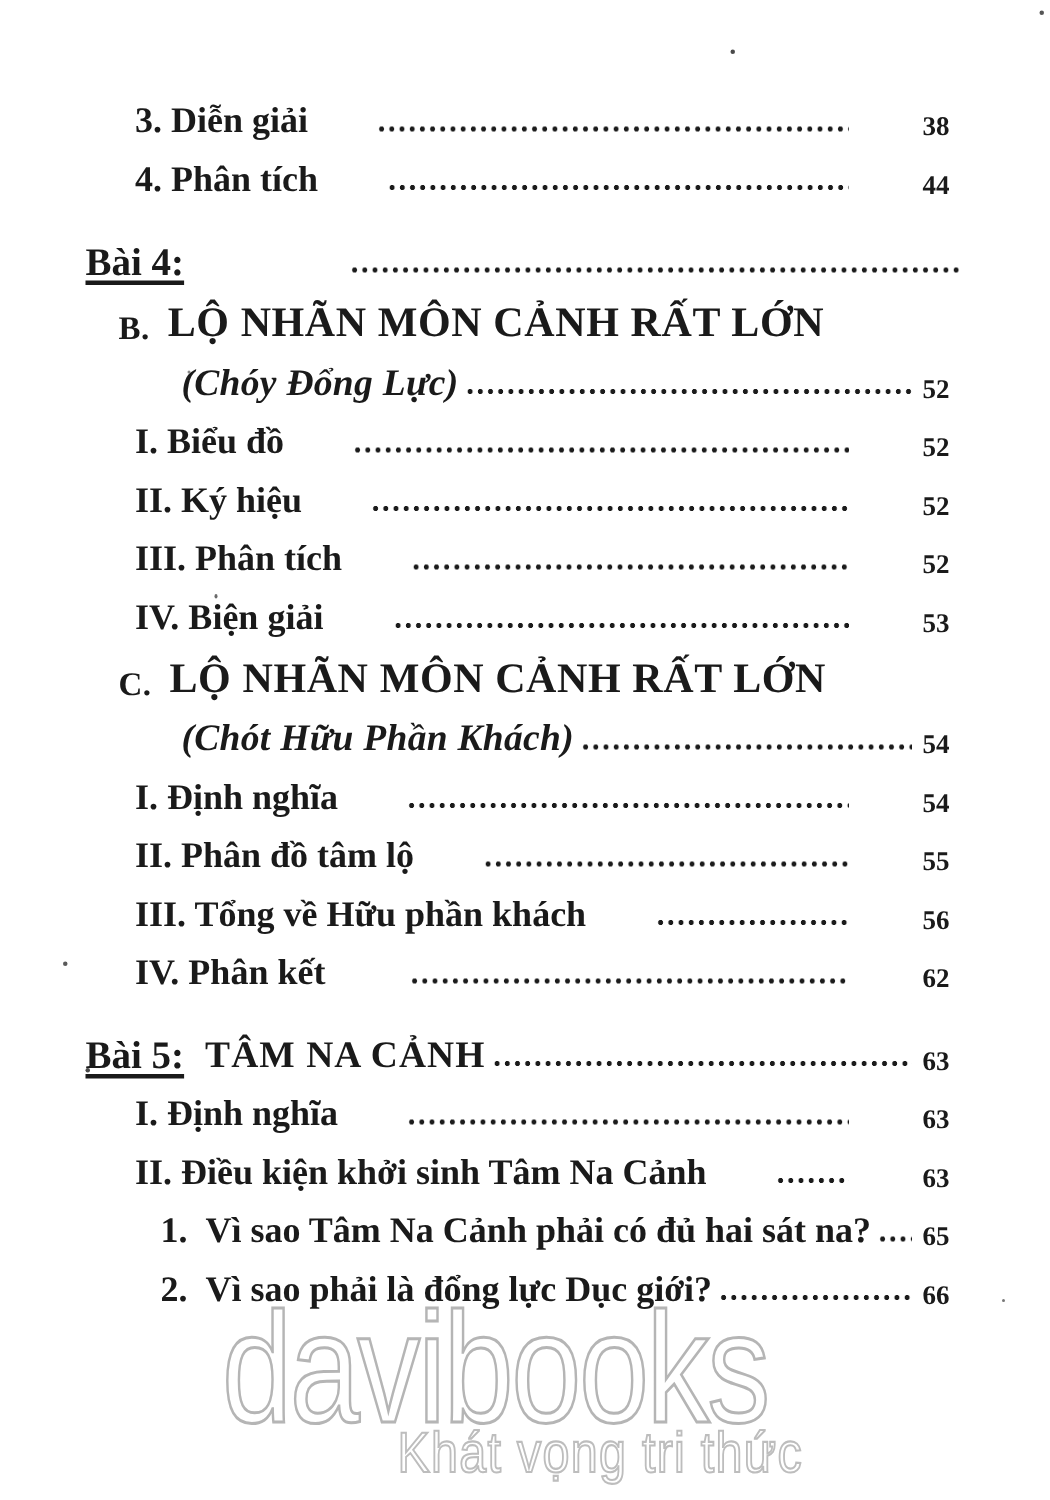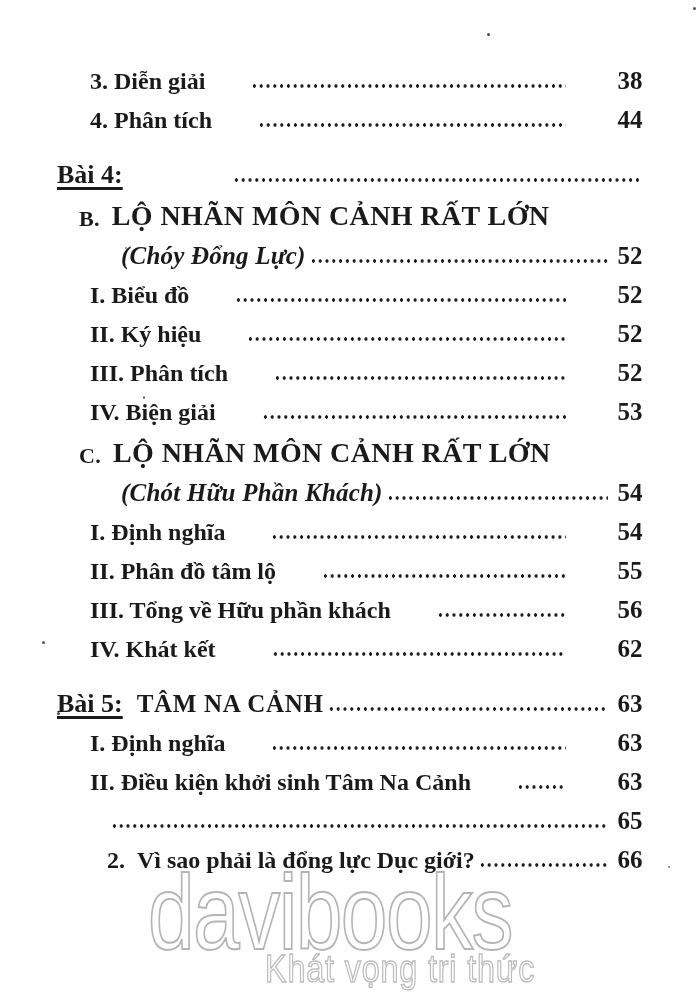--- a/index.html
+++ b/index.html
@@ -24,21 +24,21 @@
   .item-label    { font-size:24px; }
   .subitem-label { font-size:24px; }
   .paren-label   { font-size:25px; font-style:italic; letter-spacing:0.2px; }
   .heading-prefix{ font-size:22px; margin-right:12px; letter-spacing:0.3px; }
   .heading-label { font-size:28px; letter-spacing:0.4px; }
   .bai-prefix {
     font-size:26px; margin-right:14px;
     text-decoration:underline; text-decoration-thickness:2.5px; text-underline-offset:4px;
   }
   .bai-label { font-size:25px; letter-spacing:0.7px; }
-  .pagenum   { font-size:25px; margin-left:2px; min-width:30px; text-align:center; }
+  .pagenum   { font-size:18px; margin-left:2px; min-width:30px; text-align:left; }
 
   .leader {
     flex:1 1 auto; min-width:18px; align-self:flex-end;
     height:6px; margin:0 5px 5px 4px;
     background-image:radial-gradient(circle, #1b1b1b 1.5px, transparent 1.9px);
     background-size:6.8px 6px; background-position:left center; background-repeat:repeat-x;
   }
   .leader-gap { margin-left:96px; }
   .leader-pad { margin-left:14px; }
 
@@ -137,41 +137,42 @@
         <span class="item-label">II. Phân đồ tâm lộ</span>
         <span class="leader"></span>
         <span class="pagenum">55</span>
       </div>
       <div class="row t-item">
         <span class="item-label">III. Tổng về Hữu phần khách</span>
         <span class="leader"></span>
         <span class="pagenum">56</span>
       </div>
       <div class="row t-item">
-        <span class="item-label">IV. Khát kết</span>
+        <span class="item-label">IV. Phân kết</span>
         <span class="leader leader-pad"></span>
         <span class="pagenum">62</span>
       </div>
       <div class="row t-bai gap-xl">
         <span class="bai-prefix">Bài 5:</span>
         <span class="bai-label">TÂM NA CẢNH</span>
         <span class="leader"></span>
         <span class="pagenum">63</span>
       </div>
       <div class="row t-item">
         <span class="item-label">I. Định nghĩa</span>
         <span class="leader"></span>
         <span class="pagenum">63</span>
       </div>
       <div class="row t-item">
         <span class="item-label">II. Điều kiện khởi sinh Tâm Na Cảnh</span>
         <span class="leader"></span>
         <span class="pagenum">63</span>
       </div>
       <div class="row t-subitem">
+        <span class="subitem-label">1.&nbsp;&nbsp;Vì sao Tâm Na Cảnh phải có đủ hai sát na?</span>
         <span class="leader"></span>
         <span class="pagenum">65</span>
       </div>
       <div class="row t-subitem">
         <span class="subitem-label">2.&nbsp;&nbsp;Vì sao phải là đổng lực Dục giới?</span>
         <span class="leader"></span>
         <span class="pagenum">66</span>
       </div>
     </div>
 

